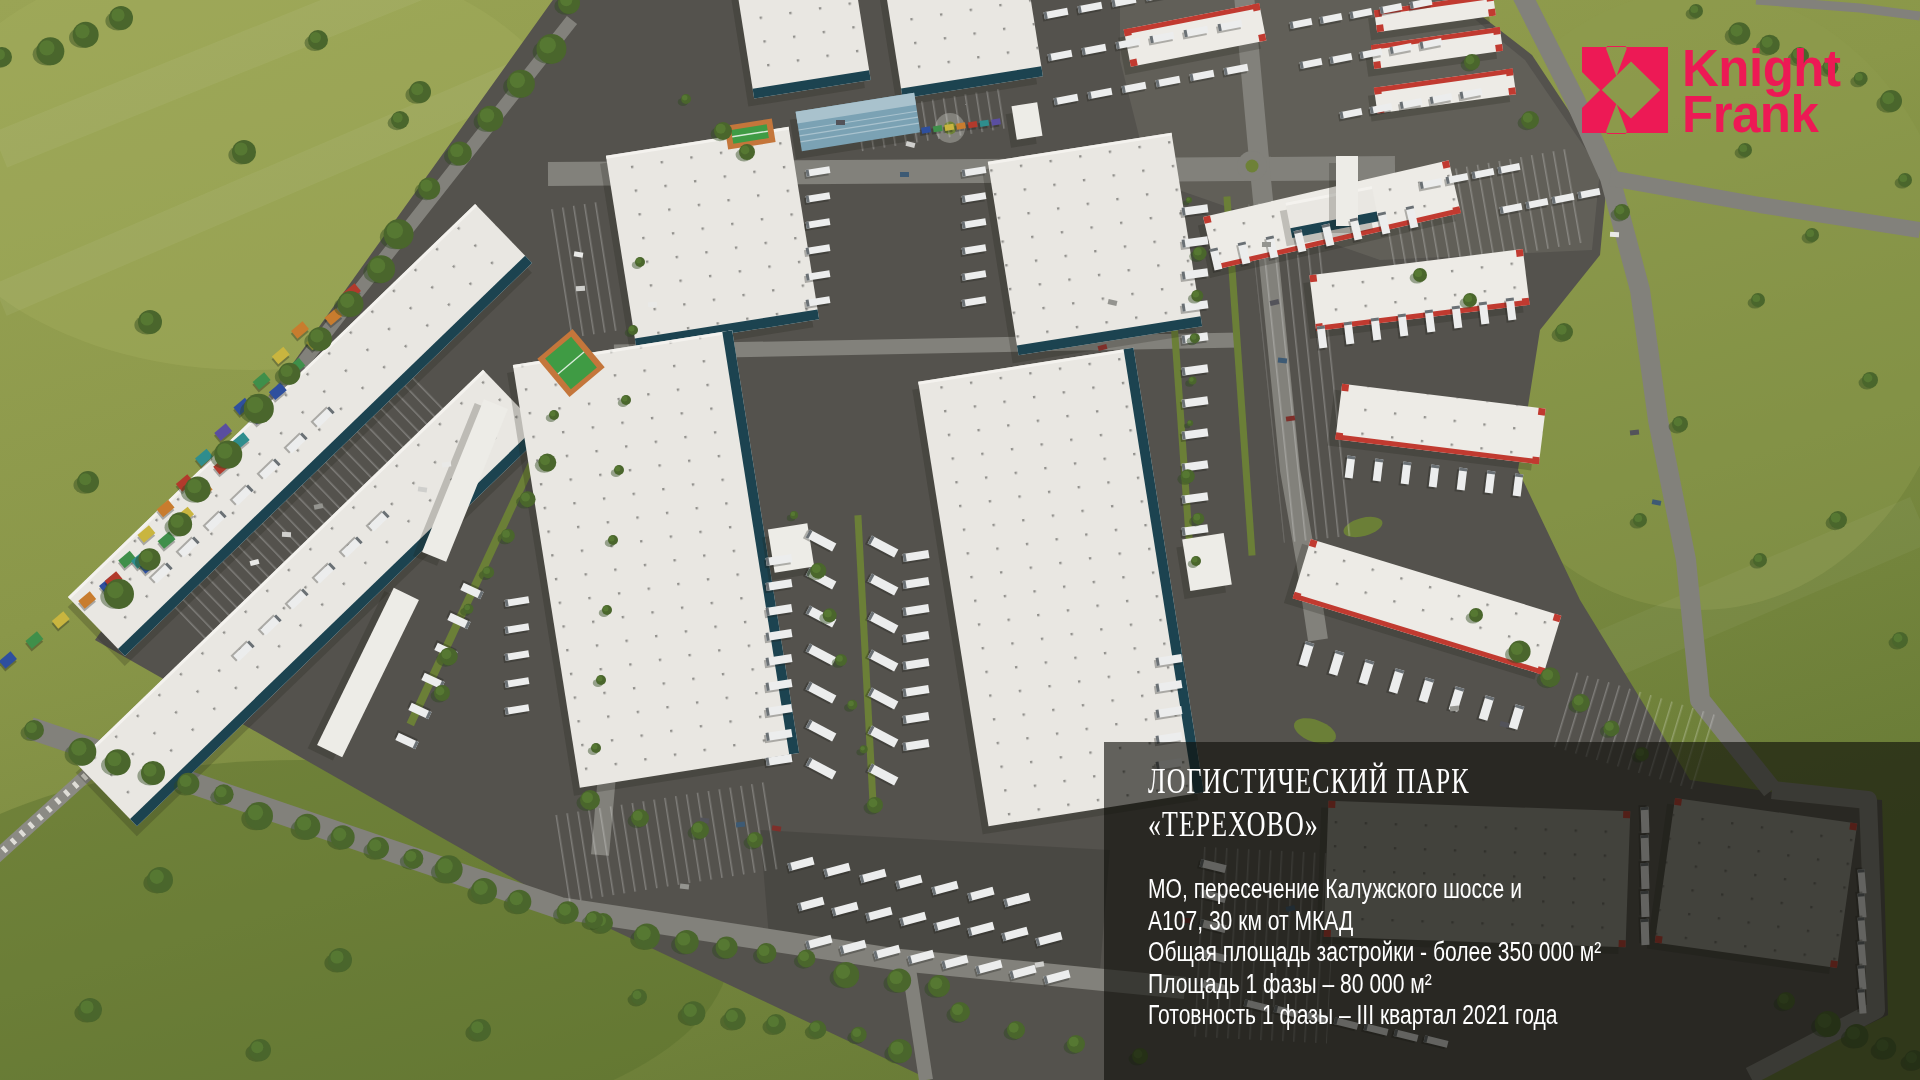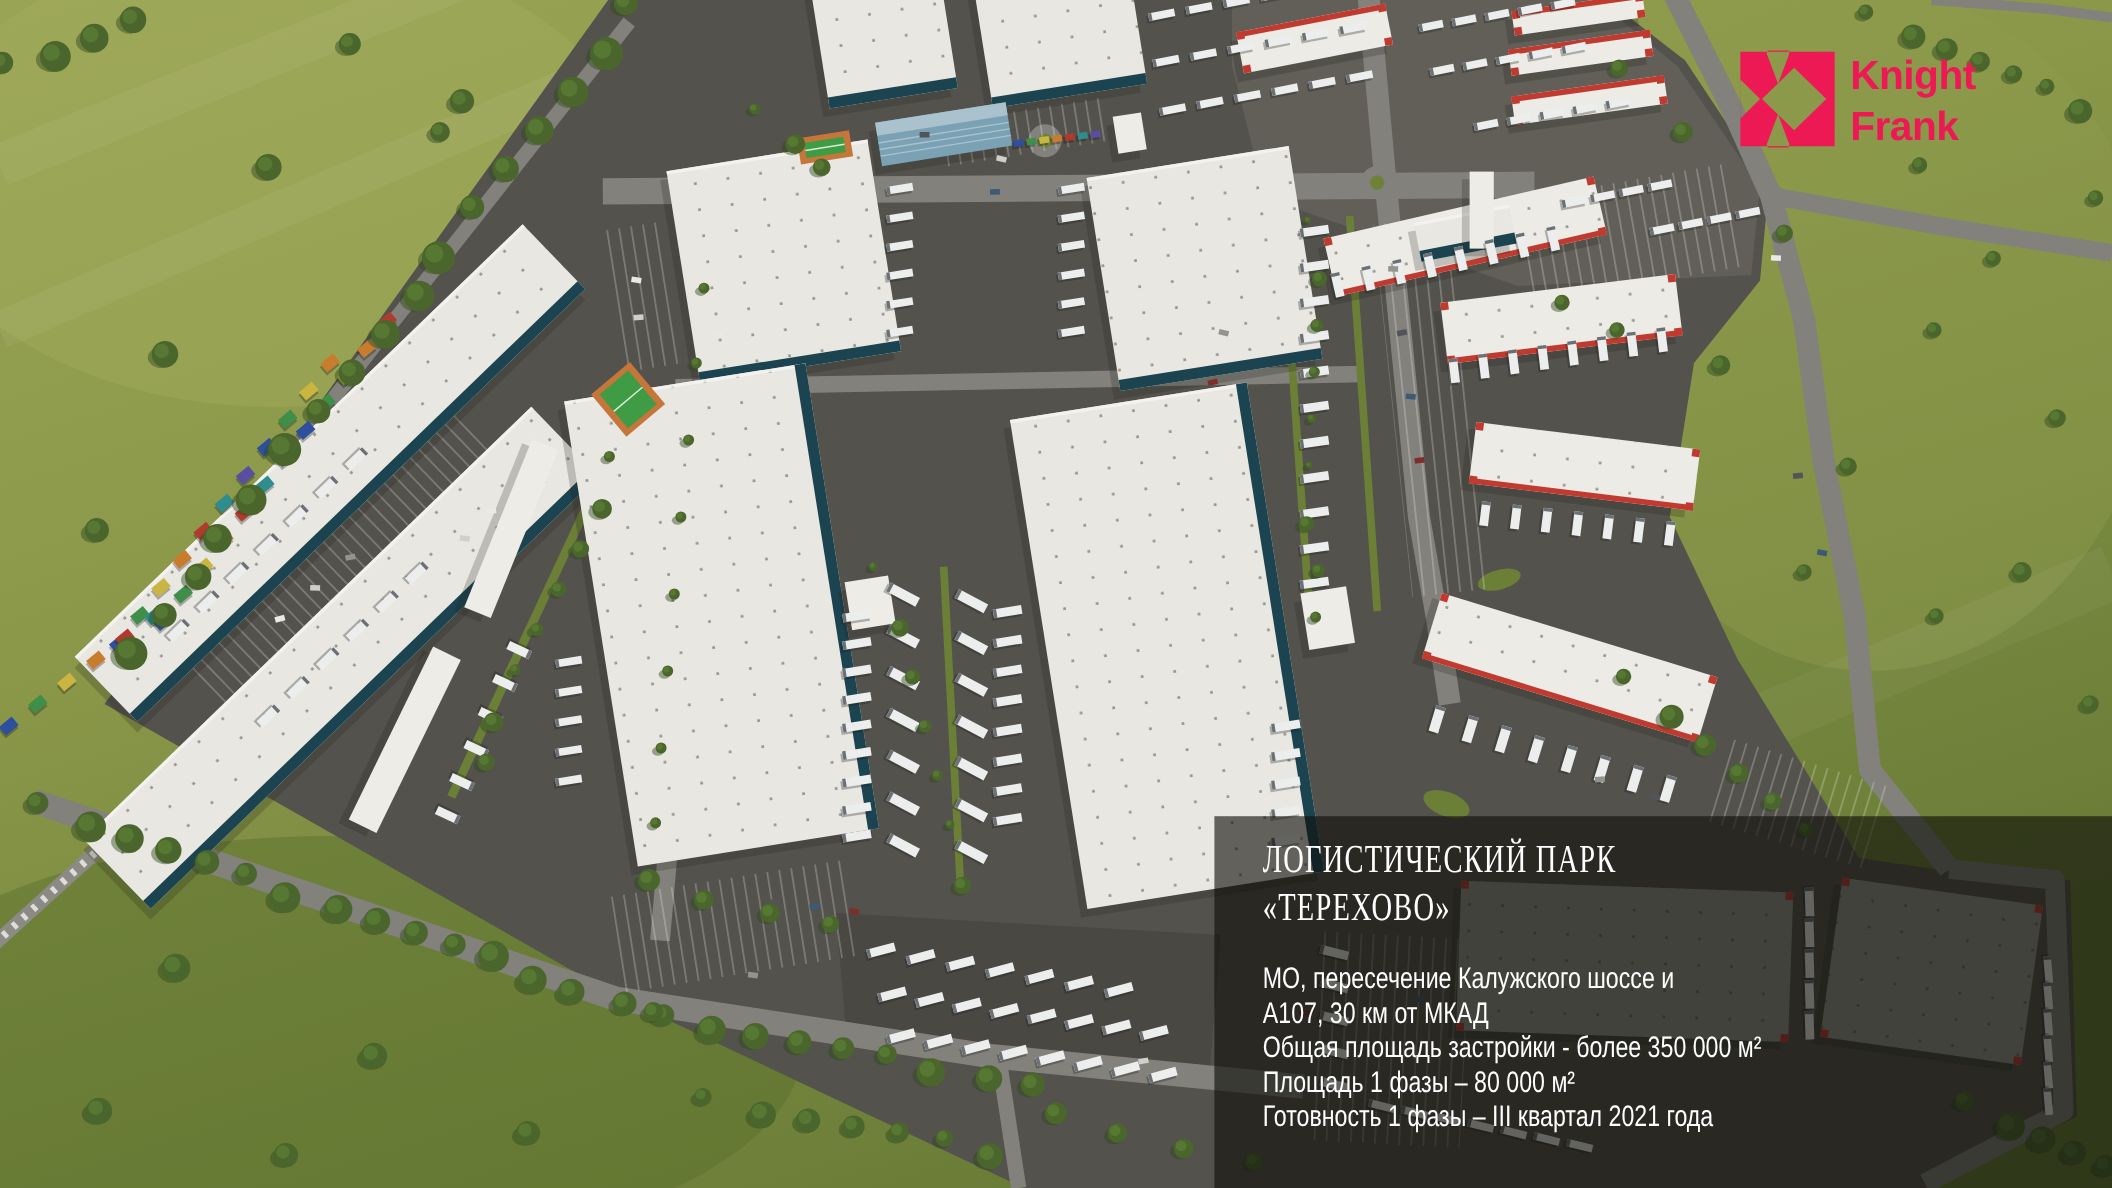--- a/index.html
+++ b/index.html
@@ -3,21 +3,21 @@
 <meta charset="utf-8">
 <style>
   html,body{margin:0;padding:0;background:#222;}
   .stage{position:relative;width:1920px;height:1080px;overflow:hidden;
          font-family:"Liberation Sans",sans-serif;background:#7d8f42;}
   .stage svg.scene{position:absolute;inset:0;display:block;}
 
   
   .kf-logo{position:absolute;left:1582px;top:46px;display:flex;align-items:flex-start;color:var(--kf-red,#ED1955);}
   .kf-mark{width:86px;height:88px;flex:0 0 auto;}
-  .kf-text{margin-left:14px;font-weight:700;font-size:37px;line-height:46px;
+  .kf-text{margin-left:14px;font-weight:700;font-size:51px;line-height:46px;
            letter-spacing:-0.5px;font-family:"Liberation Sans",sans-serif;}
   .kf-text span{display:block;}
 
   
   .panel{position:absolute;left:1104px;top:742px;width:816px;height:349px;
          background:var(--panel-bg,rgba(15,14,10,.62));color:var(--panel-text,#fff);
          box-sizing:border-box;padding:18px 0 0 44px;}
   .panel h1{margin:0;font-family:"Liberation Serif",serif;font-weight:400;
             font-size:36px;line-height:43px;letter-spacing:1.5px;
             transform:scaleX(.72);transform-origin:0 0;white-space:nowrap;}

